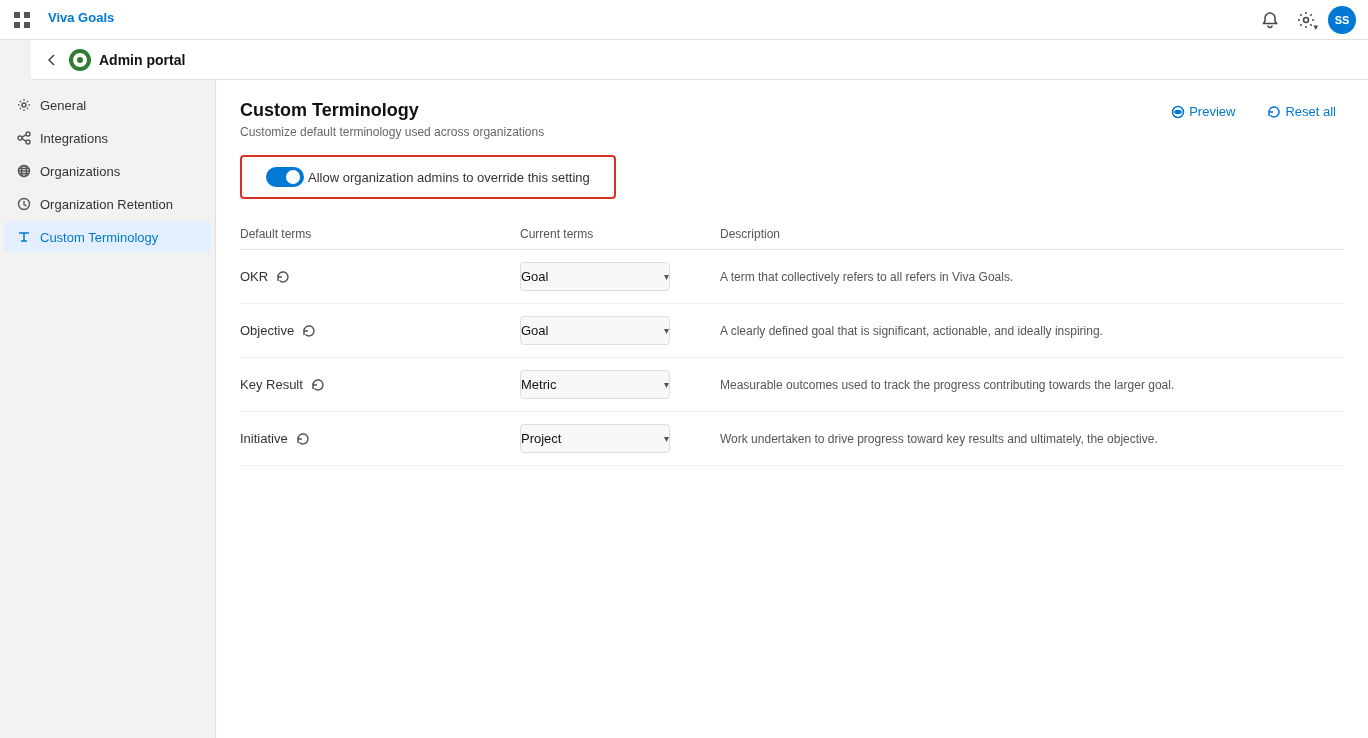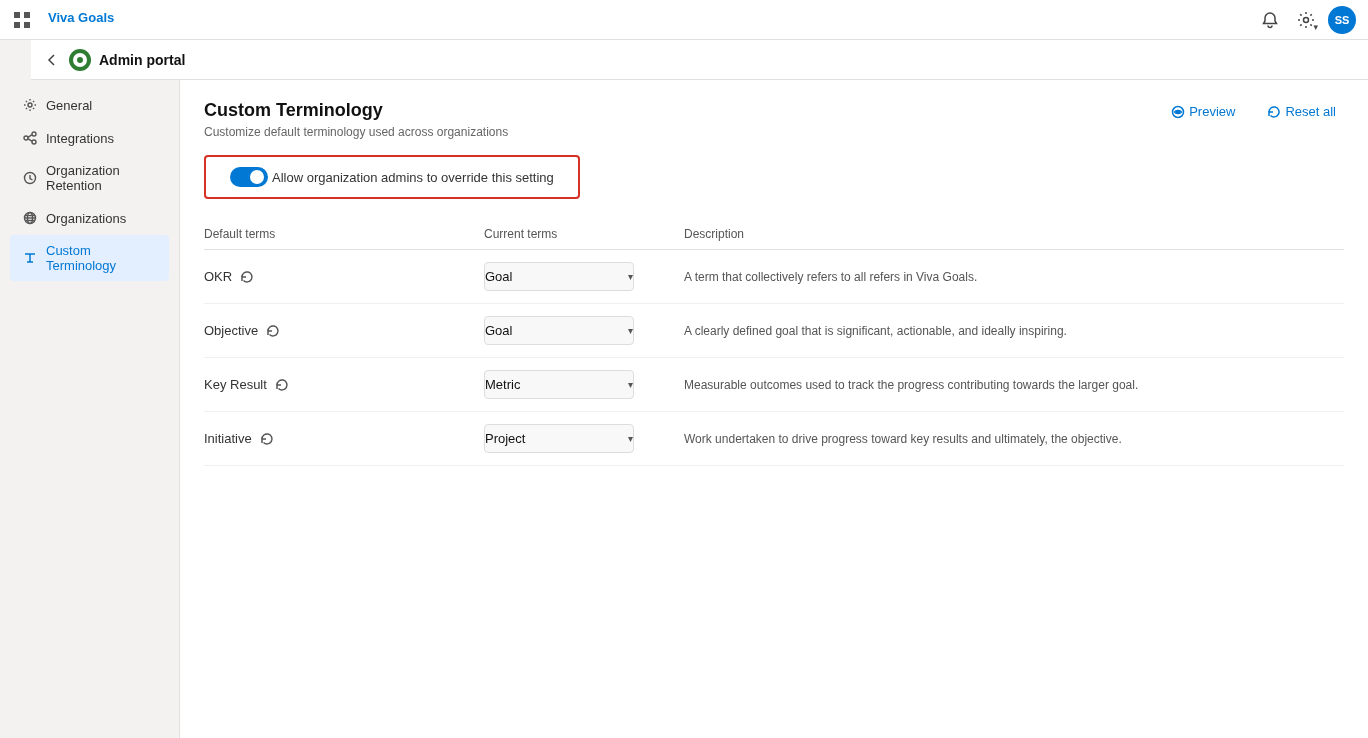--- a/index.html
+++ b/index.html
@@ -96,23 +96,23 @@
     }
 
     
     .layout {
       display: flex;
       height: calc(738px - 80px);
     }
 
     
     .sidebar {
-      width: 180px;
+      width: 216px;
       background: #f3f2f1;
-      padding: 8px 6px;
+      padding: 8px 0;
       border-right: 1px solid #e0e0e0;
       flex-shrink: 0;
     }
     .sidebar-item {
       display: flex;
       align-items: center;
       gap: 8px;
       padding: 8px 12px;
       cursor: pointer;
       border-radius: 4px;
@@ -346,37 +346,37 @@
           <line x1="5" y1="7.7" x2="9" y2="10.3"></line>
         </svg>
       </span>
       <span>Integrations</span>
     </div>
 
     <div class="sidebar-item">
       <span class="sidebar-icon">
         <svg width="14" height="14" viewBox="0 0 14 14" fill="none" stroke="#555" stroke-width="1.4">
           <circle cx="7" cy="7" r="5.5"></circle>
-          <path d="M7 4v3.5l2.5 1.5"></path>
-        </svg>
-      </span>
-      <span>Organization Retention</span>
-    </div>
-
-    <div class="sidebar-item">
-      <span class="sidebar-icon">
-        <svg width="14" height="14" viewBox="0 0 14 14" fill="none" stroke="#555" stroke-width="1.4">
-          <circle cx="7" cy="7" r="5.5"></circle>
           <ellipse cx="7" cy="7" rx="2.5" ry="5.5"></ellipse>
           <line x1="1.5" y1="7" x2="12.5" y2="7"></line>
           <line x1="2" y1="4.5" x2="12" y2="4.5"></line>
           <line x1="2" y1="9.5" x2="12" y2="9.5"></line>
         </svg>
       </span>
       <span>Organizations</span>
+    </div>
+
+    <div class="sidebar-item">
+      <span class="sidebar-icon">
+        <svg width="14" height="14" viewBox="0 0 14 14" fill="none" stroke="#555" stroke-width="1.4">
+          <circle cx="7" cy="7" r="5.5"></circle>
+          <path d="M7 4v3.5l2.5 1.5"></path>
+        </svg>
+      </span>
+      <span>Organization Retention</span>
     </div>
 
     <div class="sidebar-item active">
       <span class="sidebar-icon">
         <svg width="14" height="14" viewBox="0 0 14 14" fill="none" stroke="#0078d4" stroke-width="1.5">
           <path d="M2 3h10M7 3v8M4 11h6"></path>
         </svg>
       </span>
       <span>Custom Terminology</span>
     </div>

